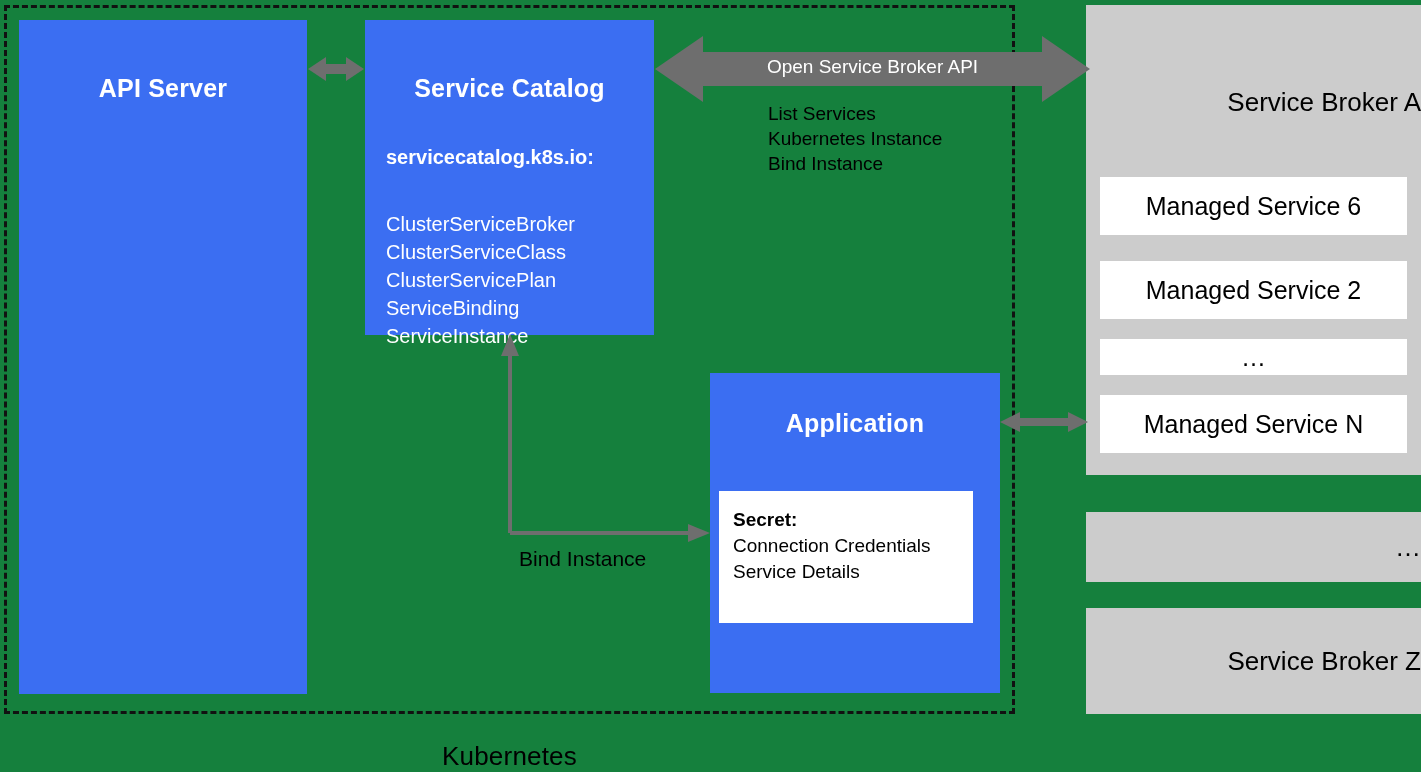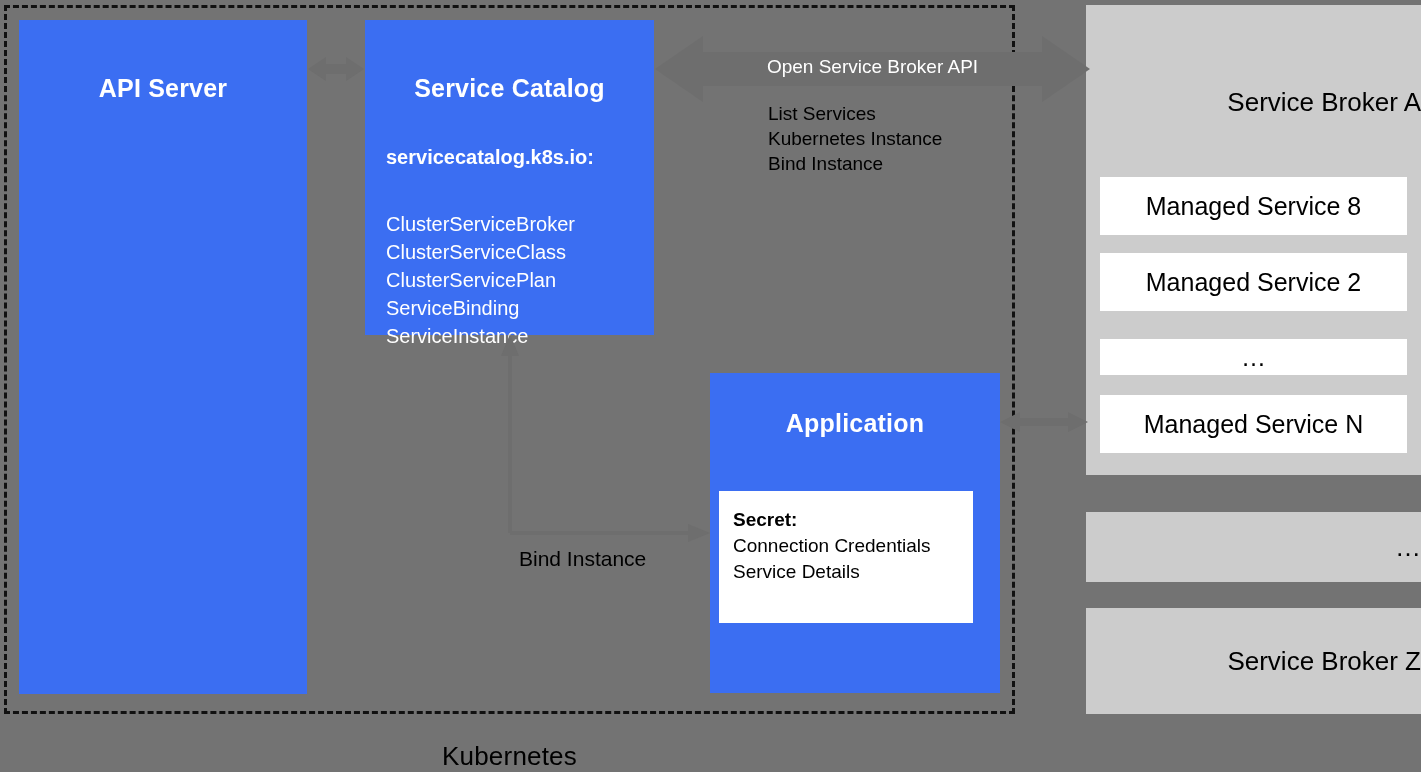--- a/index.html
+++ b/index.html
@@ -8,21 +8,21 @@
     background: #ffffff;
   }
   body {
     font-family: "Liberation Sans", sans-serif;
     -webkit-font-smoothing: antialiased;
   }
   #canvas {
     position: relative;
     width: 1421px;
     height: 772px;
-    background: #737373;
+    background: #15803d;
     overflow: hidden;
   }
   .abs { position: absolute; }
 
   
   .k8s-boundary {
     left: 4px;
     top: 5px;
     width: 1011px;
     height: 709px;
@@ -198,23 +198,23 @@
         <div class="hdr">Secret:</div>
         <div>Connection Credentials</div>
         <div>Service Details</div>
       </div>
     </div>
   </div>
 
   <div class="abs gray-box" id="broker-a">
     <div class="gray-title">Service Broker A</div>
     <div class="svc-row" style="top:172px;">
-      <span>Managed Service 8</span>
-    </div>
-    <div class="svc-row" style="top:248px;padding-left:16px;">
+      <span>Managed Service 6</span>
+    </div>
+    <div class="svc-row" style="top:256px;padding-left:16px;">
       <span>Managed Service 2</span>
     </div>
     <div class="svc-row ellipsis" style="top:334px;">
       <span>…</span>
     </div>
     <div class="svc-row" style="top:390px;">
       <span>Managed Service N</span>
     </div>
   </div>
 

